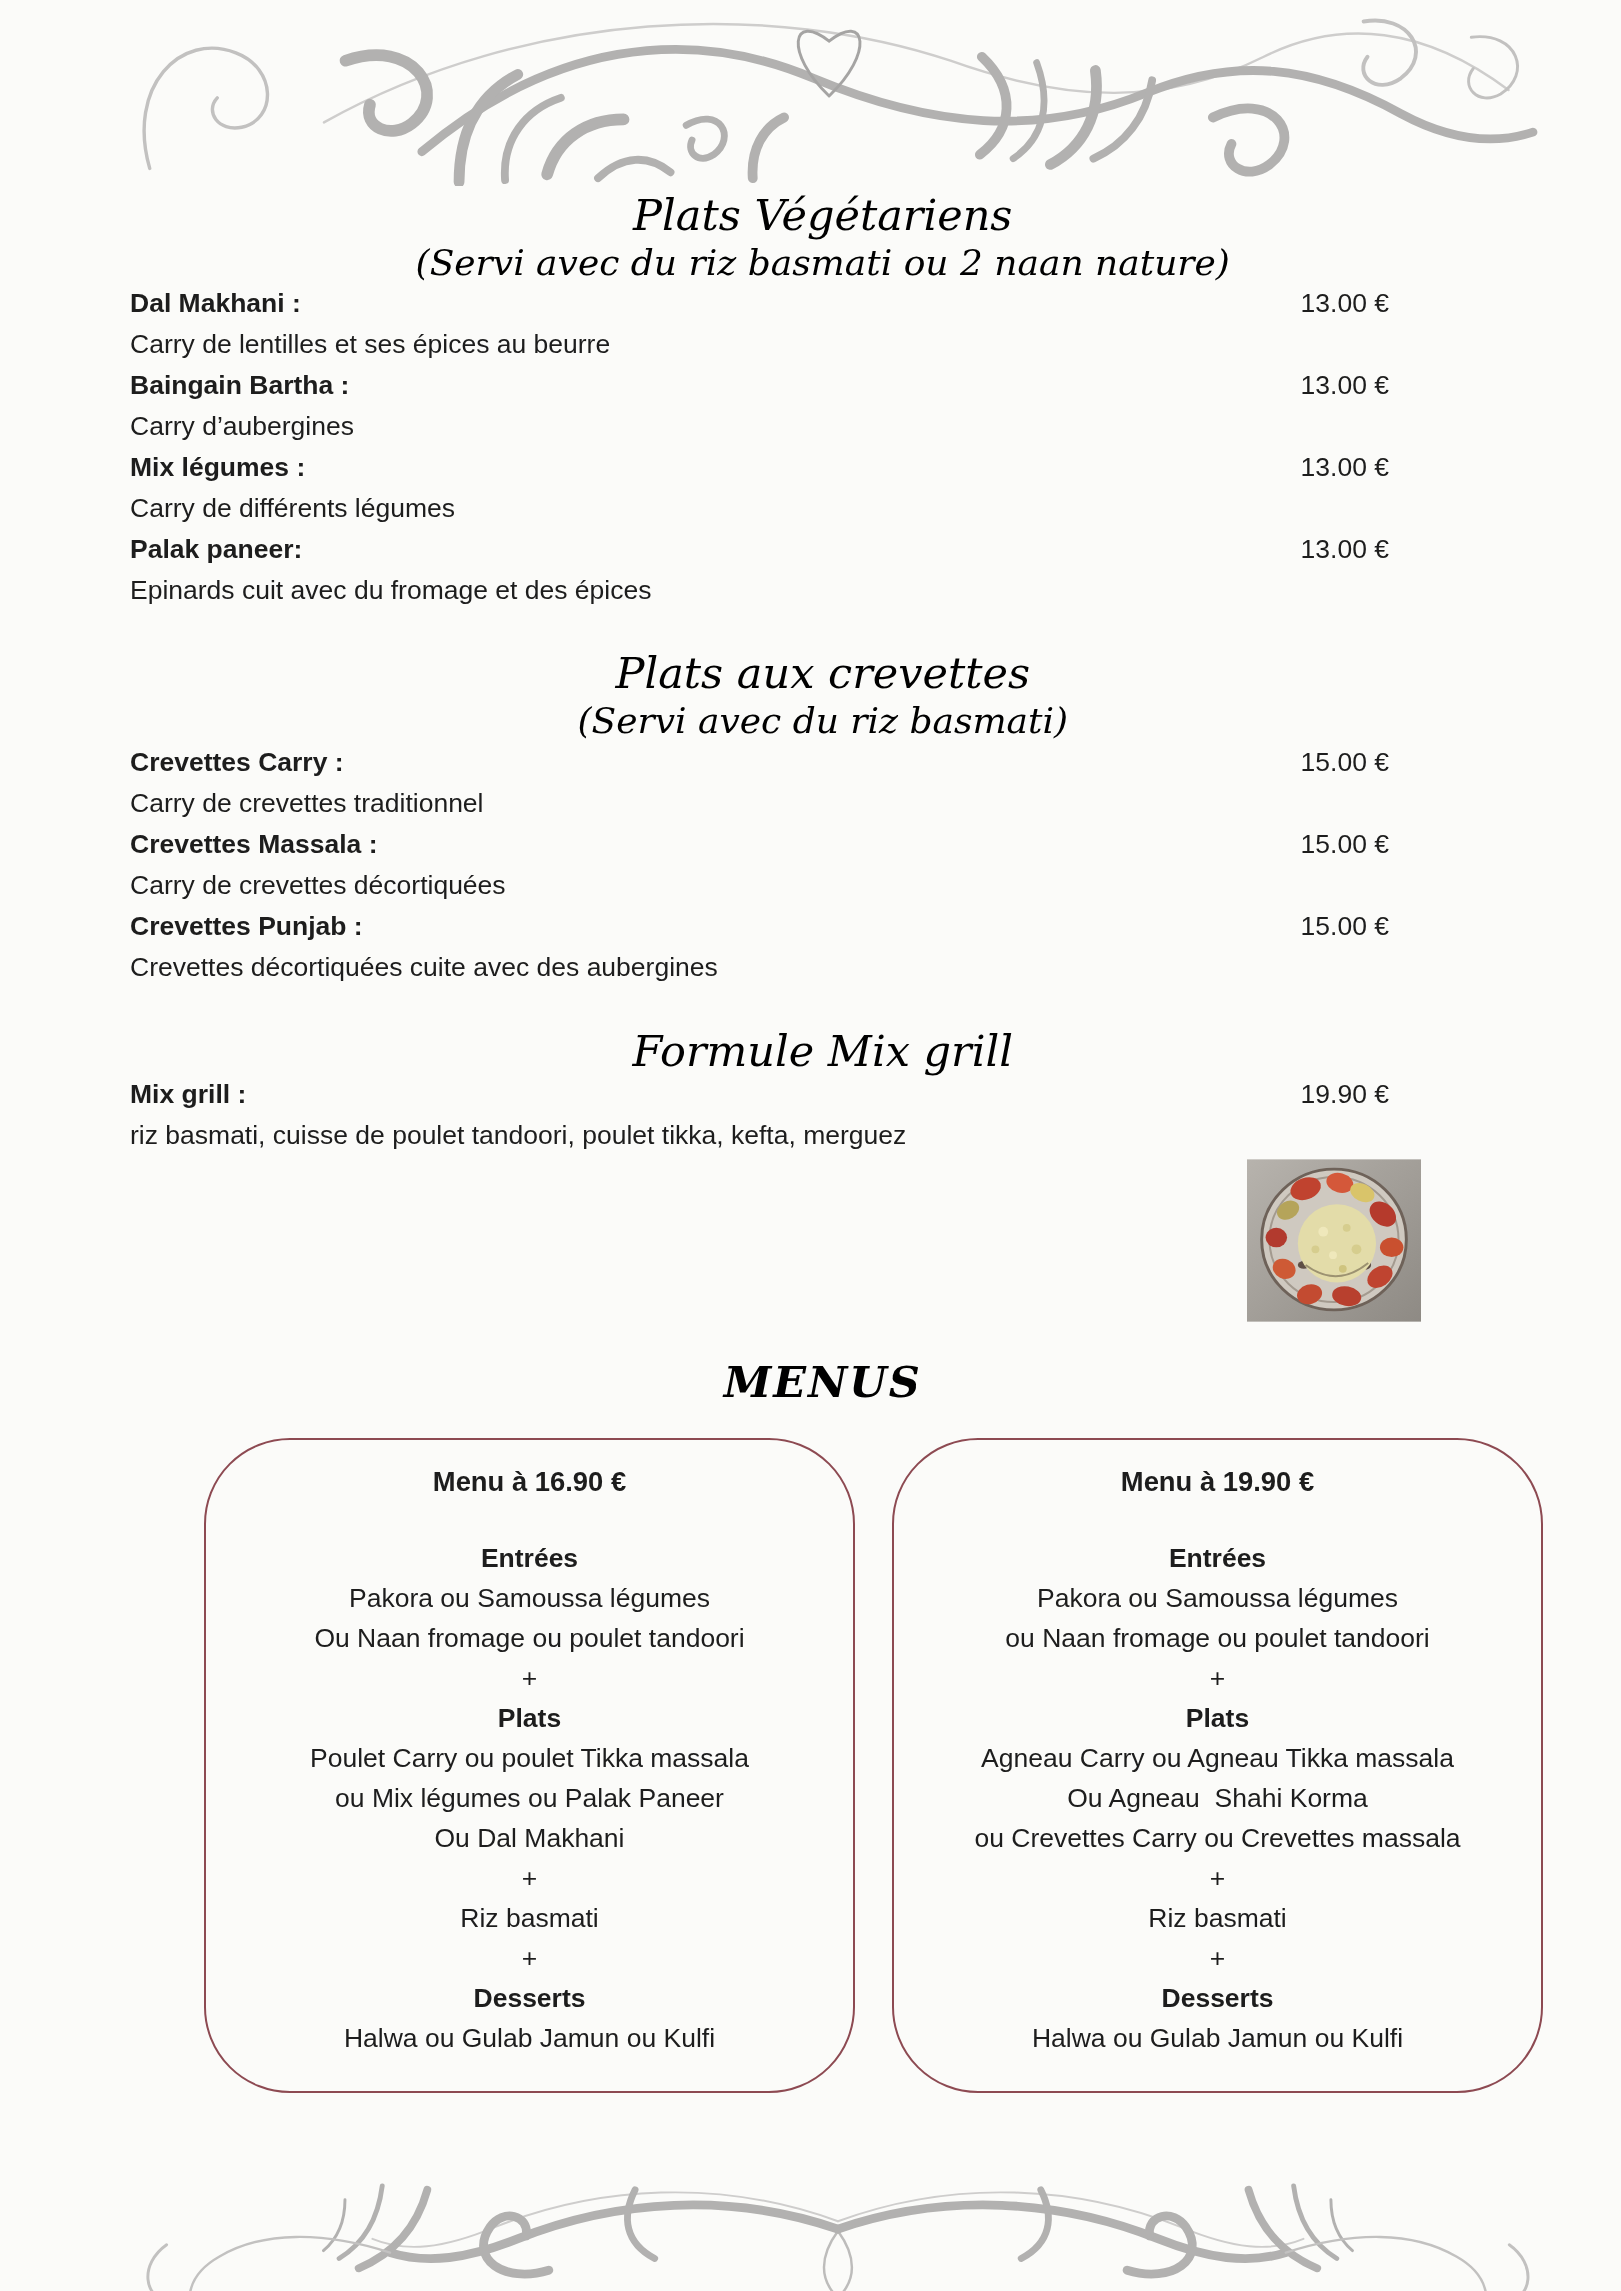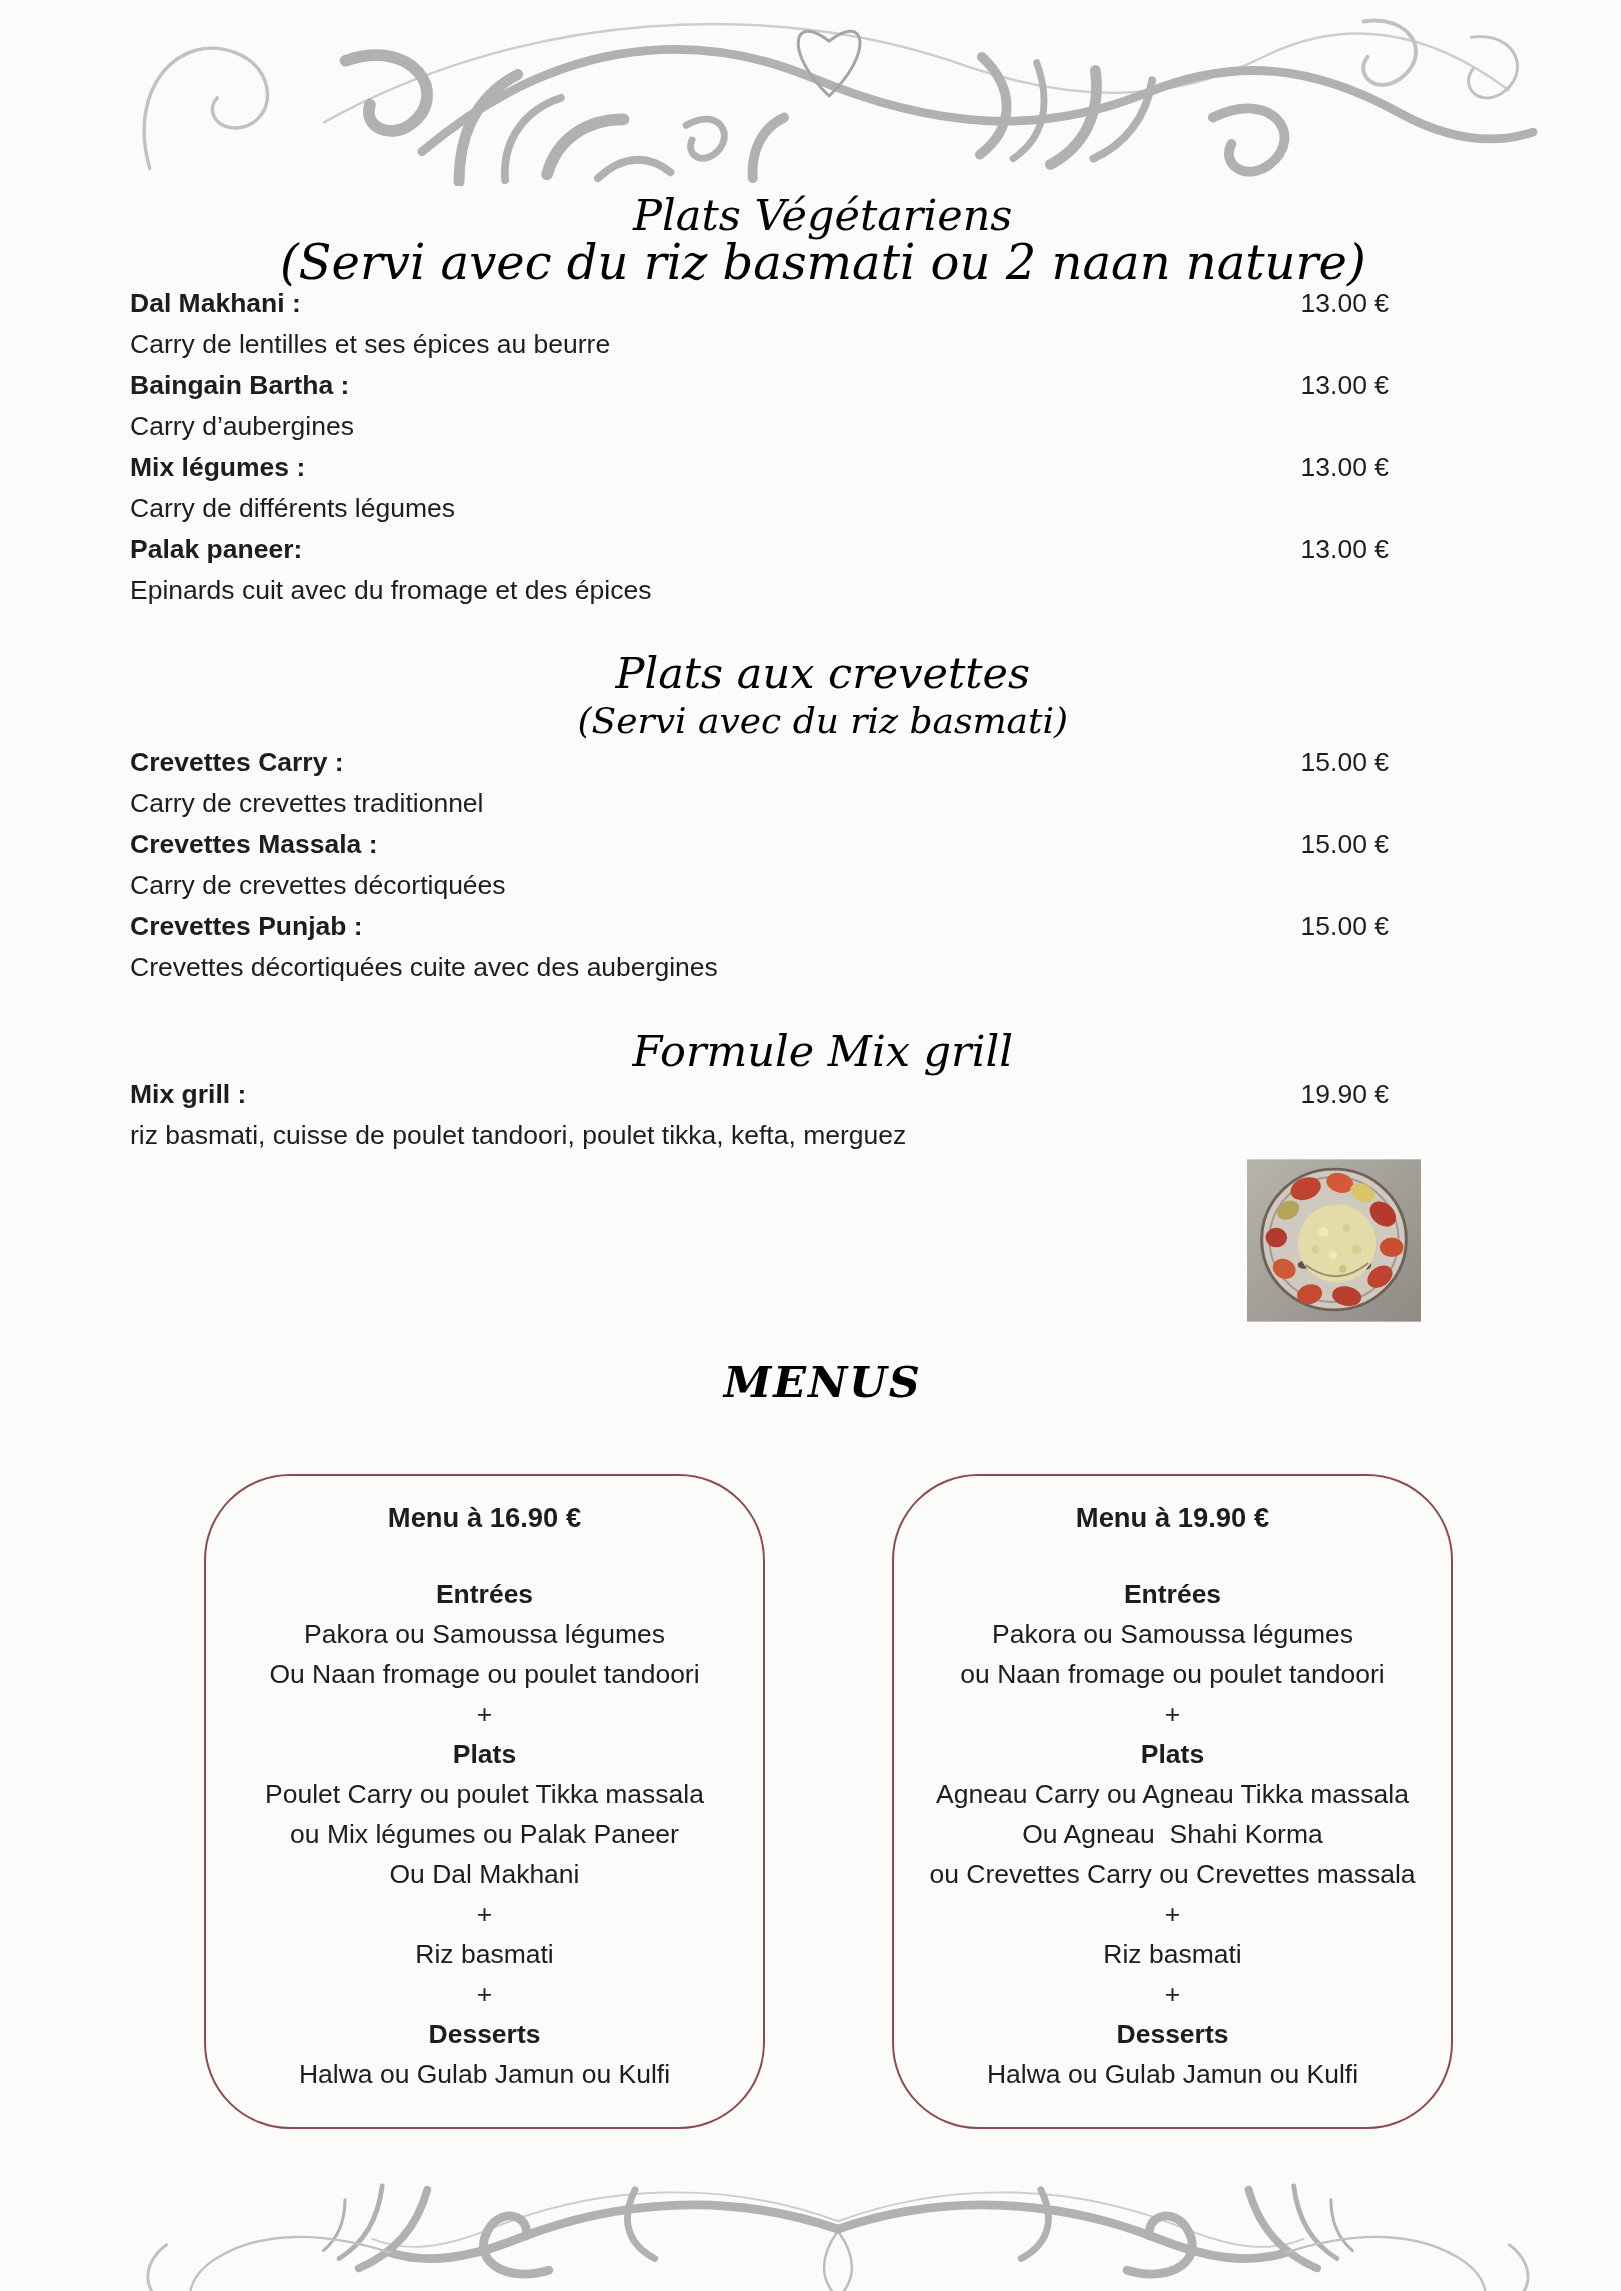--- a/index.html
+++ b/index.html
@@ -10,44 +10,44 @@
   }
   svg { display:block; }
 
   
   .script-title {
     position:absolute; left:0; width:100%; text-align:center;
     font-family:"DejaVu Serif", serif; font-style:italic;
     text-indent:24.5px; line-height:59px; color:#000000;
   }
   #sec1-title { top:186px; font-size:43px; }
-  #sec1-sub   { top:233px; font-size:48px; }
+  #sec1-sub   { top:233px; font-size:36px; }
   #sec2-title { top:644px; font-size:43px; }
   #sec2-sub   { top:691px; font-size:36px; }
   #sec3-title { top:1022px; font-size:43px; }
   #menus-heading { top:1355px; font-size:43px; line-height:55px; font-weight:bold; letter-spacing:2px; }
 
   
   .items { position:absolute; left:130px; width:1259px; }
   #sec1-items { top:283px; }
   #sec2-items { top:742px; }
   #sec3-items { top:1074px; }
   .item { position:relative; }
   .line { height:41px; line-height:41px; font-size:26.5px; white-space:pre-wrap; }
   .item-name { font-weight:bold; }
   .price { position:absolute; right:0; top:0; font-weight:normal; font-size:26.5px; }
 
   
   #food-photo { position:absolute; left:1247px; top:1159px; width:174px; height:163px; }
 
   
   .menu-box {
-    position:absolute; top:1438px; width:561px; height:655px; box-sizing:border-box;
+    position:absolute; top:1438px; width:651px; height:655px; box-sizing:border-box;
     border:2.5px solid #8d4a52; border-radius:86px;
-    text-align:center; background:transparent;margin-top:36px;
+    text-align:center; background:transparent;
   }
   #menu-box-1 { left:204px; }
   #menu-box-2 { left:892px; }
   .menu-title { margin-top:20.6px; height:41px; line-height:41px; font-size:27.4px; font-weight:bold; }
   .menu-lines { margin-top:36px; }
   .menu-line { height:40px; line-height:40px; font-size:26.5px; white-space:pre-wrap; }
   .menu-line.bold { font-weight:bold; }
 
   
   #flourish-top { position:absolute; top:0; left:0; width:1621px; height:186px; }

